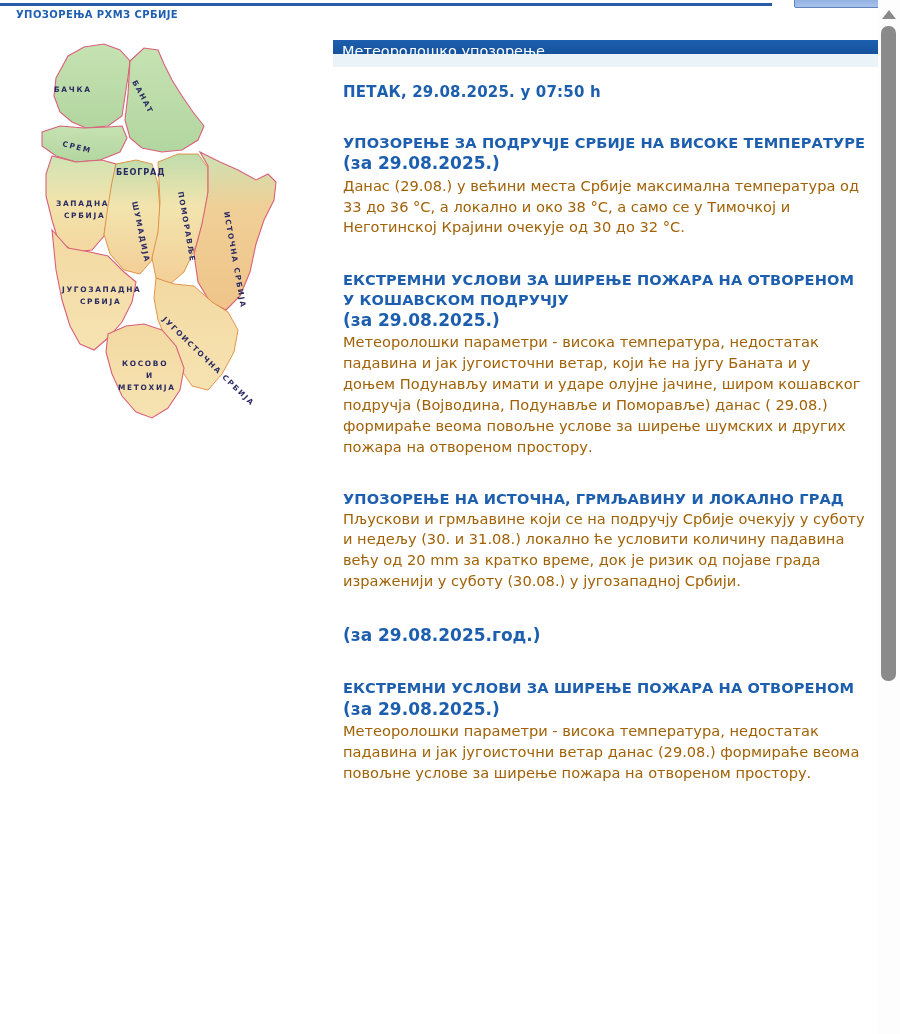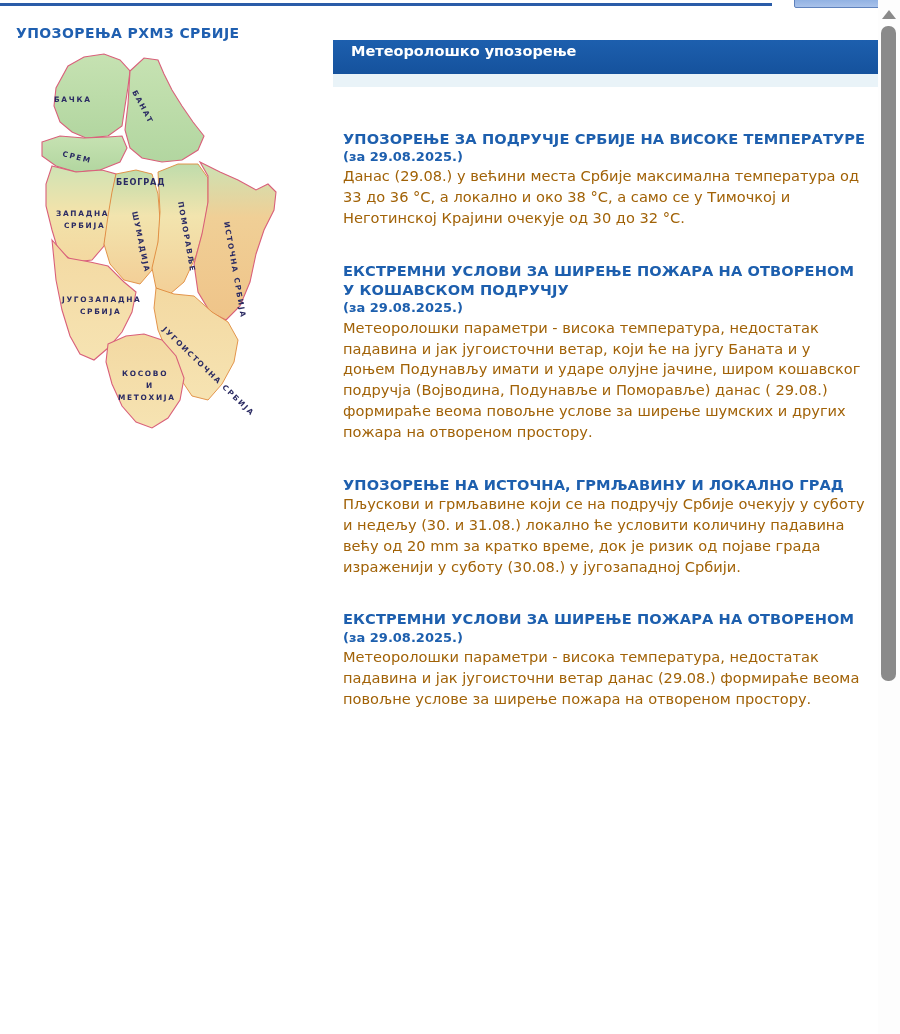--- a/index.html
+++ b/index.html
@@ -38,32 +38,31 @@
     text-align: center;
     line-height: 30px;
     white-space: nowrap;
   }
 
   
   #page-title {
     position: absolute;
     left: 16px;
     top: 9px;
-    font-size: 14px;
+    font-size: 10px;
     font-weight: bold;
     letter-spacing: 0.4px;
     color: #1f5fb0;
-    margin-top: 16px;
   }
 
   
   #map-wrap {
     position: absolute;
     left: 12px;
-    top: 44px;
+    top: 34px;
     width: 312px;
     height: 470px;
   }
   #map-svg { display: block; width: 312px; height: 470px; }
   .map-label {
     font-family: "DejaVu Sans", "Liberation Sans", sans-serif;
     font-size: 7.4px;
     font-weight: bold;
     letter-spacing: 1.7px;
     fill: #2b2b63;
@@ -73,31 +72,30 @@
   
   #content-panel {
     position: absolute;
     left: 333px;
     top: 40px;
     width: 547px;
     height: 994px;
     overflow: hidden;
   }
   #panel-titlebar {
-    height: 34px;
+    height: 14px;
     background: #1a5aa8;
     background: linear-gradient(#1d5fae, #15529d);
     color: #ffffff;
     font-size: 14.5px;
     line-height: 23px;
-    padding-left: 18px;
+    padding-left: 9px;
     box-sizing: border-box;
     white-space: nowrap;
     overflow: hidden;
-    font-weight: bold;
   }
   #panel-subbar {
     height: 13px;
     background: #e9f3f8;
   }
   #panel-body {
     padding: 10px 14px 0 10px;
     box-sizing: border-box;
   }
   #issued-time {
@@ -109,21 +107,21 @@
   }
   .warning-block { margin-bottom: 17px; margin-top: 32px; }
   .warning-title {
     font-size: 14.6px;
     font-weight: bold;
     color: #1d5fae;
     line-height: 1.32;
     letter-spacing: 0.1px;
   }
   .warning-period {
-    font-size: 13px;
+    font-size: 17px;
     font-weight: bold;
     color: #1d5fae;
     line-height: 1.32;
     margin-bottom: 1px;
   }
   .warning-text {
     font-size: 14.6px;
     color: #a16207;
     line-height: 1.43;
   }
@@ -232,39 +230,41 @@
       <text class="map-label" x="134" y="344">И</text>
       <text class="map-label" x="106" y="356">МЕТОХИЈА</text>
     </g>
   </svg>
 </div>
 
 <div id="content-panel">
   <div id="panel-titlebar">Метеоролошко упозорење</div>
   <div id="panel-subbar"></div>
   <div id="panel-body">
+    <div id="issued-time">ПЕТАК, 29.08.2025. у 07:50 h</div>
 
     <div class="warning-block">
       <div class="warning-title">УПОЗОРЕЊЕ ЗА ПОДРУЧЈЕ СРБИЈЕ НА ВИСОКЕ ТЕМПЕРАТУРЕ</div>
       <div class="warning-period">(за 29.08.2025.)</div>
       <div class="warning-text">Данас (29.08.) у већини места Србије максимална температура од 33 до 36 °C, а локално и око 38 °C, а само се у Тимочкој и Неготинској Крајини очекује од 30 до 32 °C.</div>
     </div>
 
     <div class="warning-block">
       <div class="warning-title">ЕКСТРЕМНИ УСЛОВИ ЗА ШИРЕЊЕ ПОЖАРА НА ОТВОРЕНОМ У КОШАВСКОМ ПОДРУЧЈУ</div>
       <div class="warning-period">(за 29.08.2025.)</div>
       <div class="warning-text">Метеоролошки параметри - висока температура, недостатак падавина и јак југоисточни ветар, који ће на југу Баната и у доњем Подунављу имати и ударе олујне јачине, широм кошавског подручја (Војводина, Подунавље и Поморавље) данас ( 29.08.) формираће веома повољне услове за ширење шумских и других пожара на отвореном простору.</div>
     </div>
 
     <div class="warning-block">
       <div class="warning-title">УПОЗОРЕЊЕ НА ИСТОЧНА, ГРМЉАВИНУ И ЛОКАЛНО ГРАД</div>
       <div class="warning-text">Пљускови и грмљавине који се на подручју Србије очекују у суботу и недељу (30. и 31.08.) локално ће условити количину падавина већу од 20 mm за кратко време, док је ризик од појаве града израженији у суботу (30.08.) у југозападној Србији.</div>
     </div>
 
     <div class="warning-block">
+      <div class="warning-period">(за 29.08.2025.год.)</div>
     </div>
 
     <div class="warning-block">
       <div class="warning-title">ЕКСТРЕМНИ УСЛОВИ ЗА ШИРЕЊЕ ПОЖАРА НА ОТВОРЕНОМ</div>
       <div class="warning-period">(за 29.08.2025.)</div>
       <div class="warning-text">Метеоролошки параметри - висока температура, недостатак падавина и јак југоисточни ветар данас (29.08.) формираће веома повољне услове за ширење пожара на отвореном простору.</div>
     </div>
   </div>
 </div>
 

